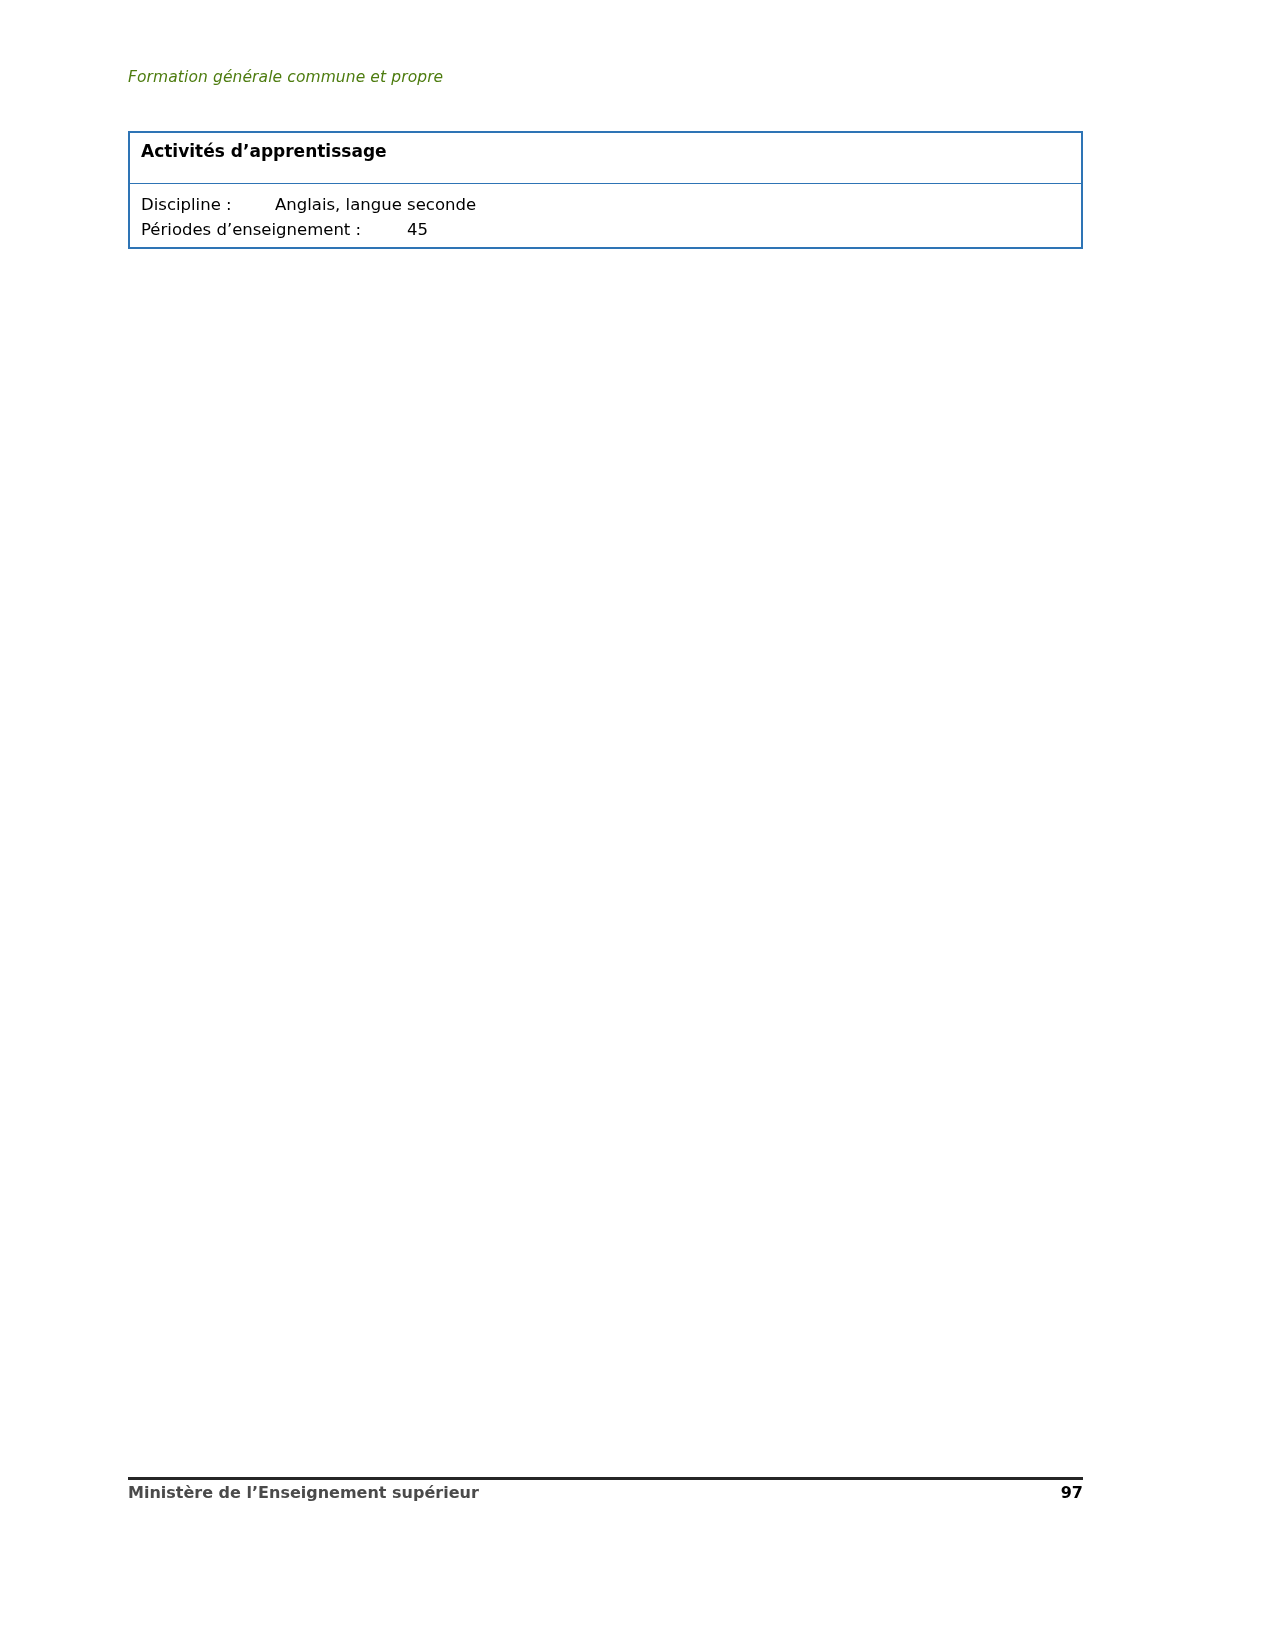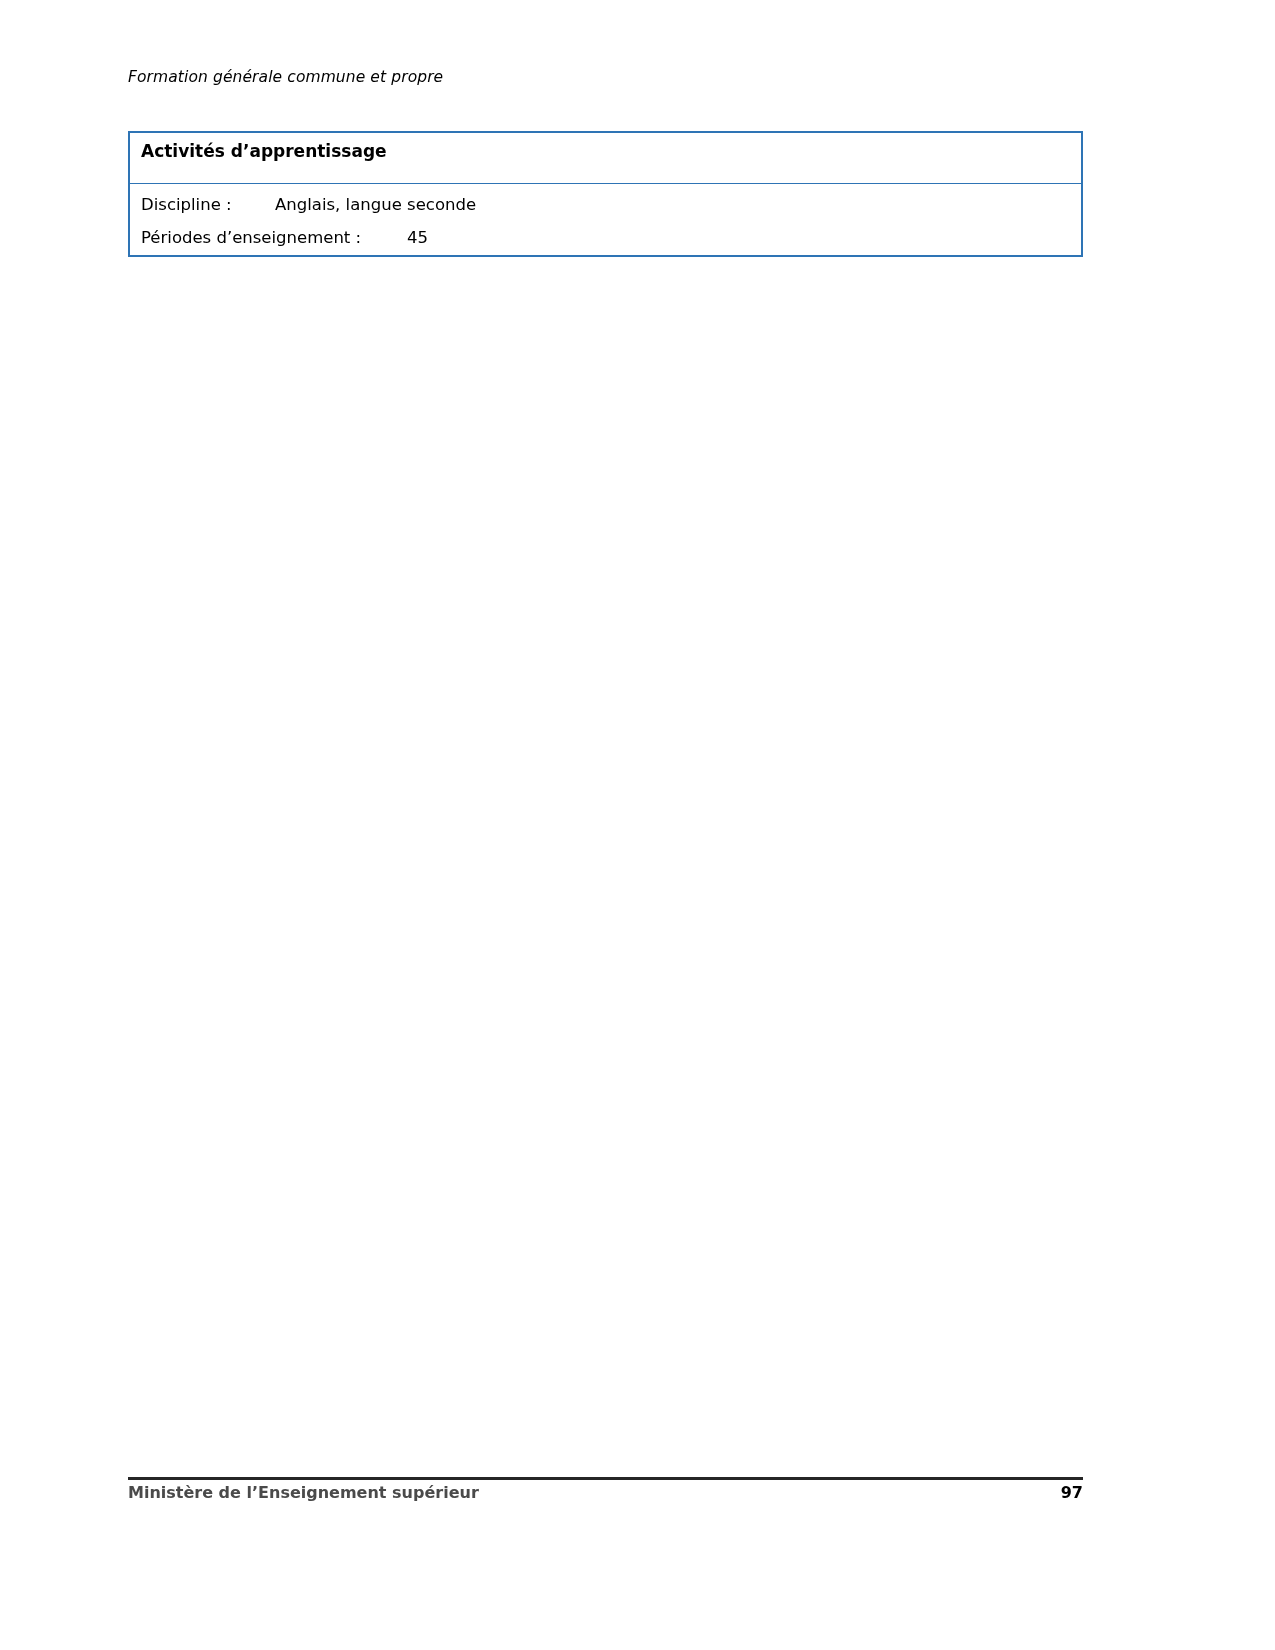--- a/index.html
+++ b/index.html
@@ -20,21 +20,21 @@
     box-sizing: border-box;
   }
 
   
   .running-head {
     position: absolute;
     left: 128px;
     top: 68px;
     font-size: 15.5px;
     font-style: italic;
-    color: #000000;
+    color: #4d7c0f;
     letter-spacing: 0.1px;
     white-space: nowrap;
   }
 
   
   .activity-box {
     position: absolute;
     left: 128px;
     top: 131px;
     width: 955px;
@@ -56,21 +56,21 @@
     display: flex;
     align-items: baseline;
     font-size: 16.5px;
     line-height: 1.52;
     white-space: nowrap;
   }
   .info-label {
     display: inline-block;
   }
   .info-label.w1 { width: 134px; }
-  .info-label.w2 { width: 266px; margin-top: 8px; }
+  .info-label.w2 { width: 266px; }
   .info-value {
     display: inline-block;
   }
 
   
   .footer-rule {
     position: absolute;
     left: 128px;
     top: 1477px;
     width: 955px;

